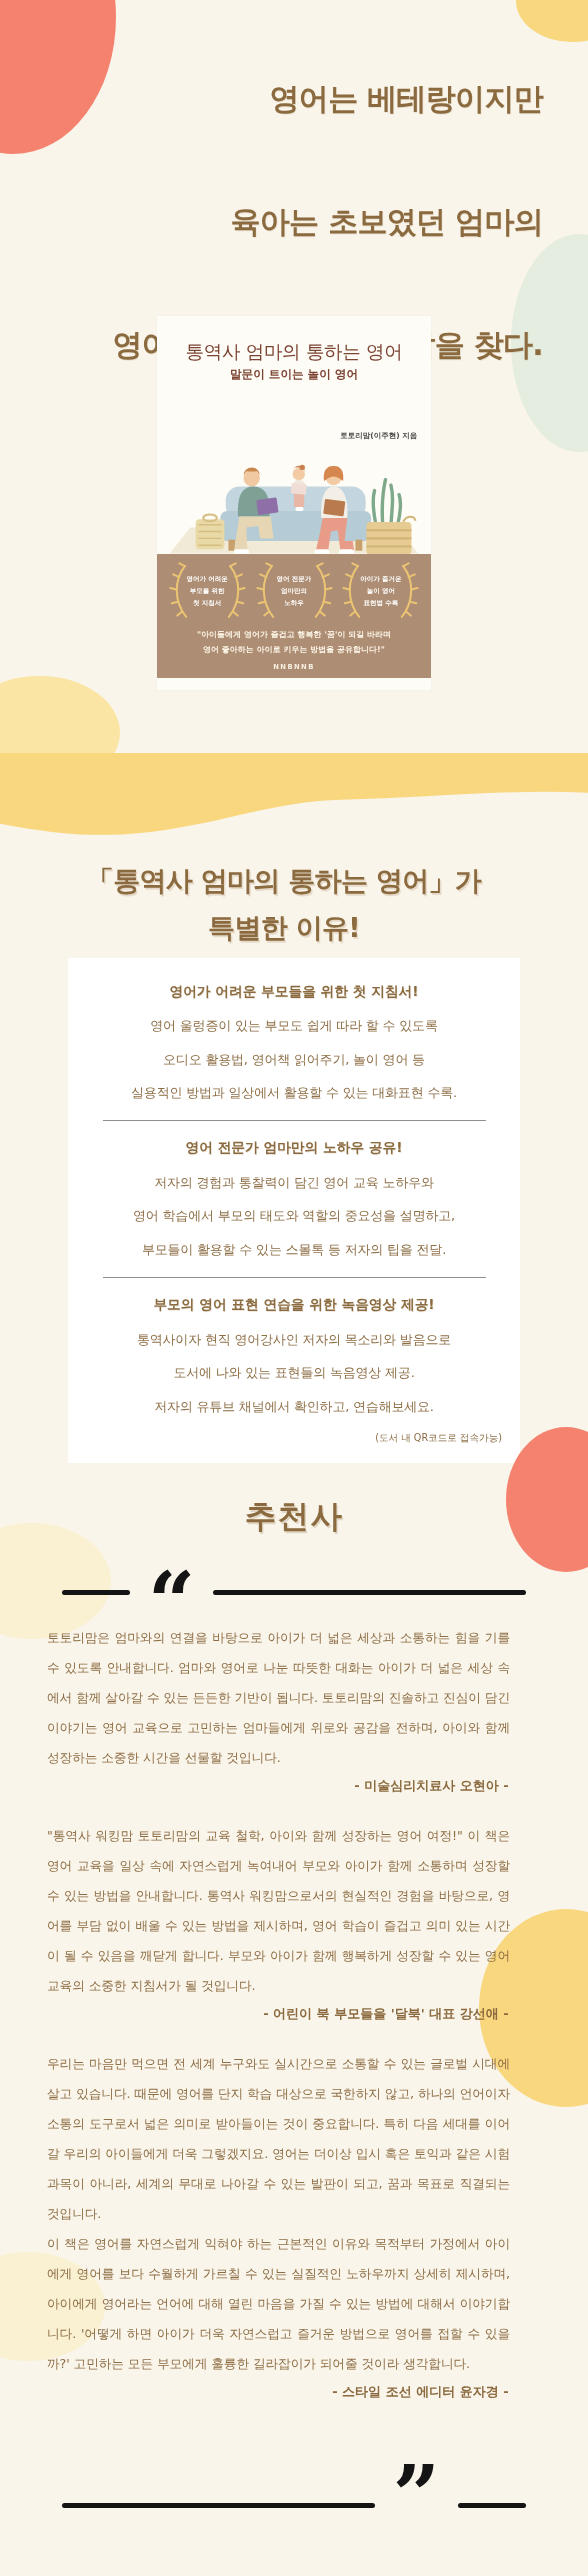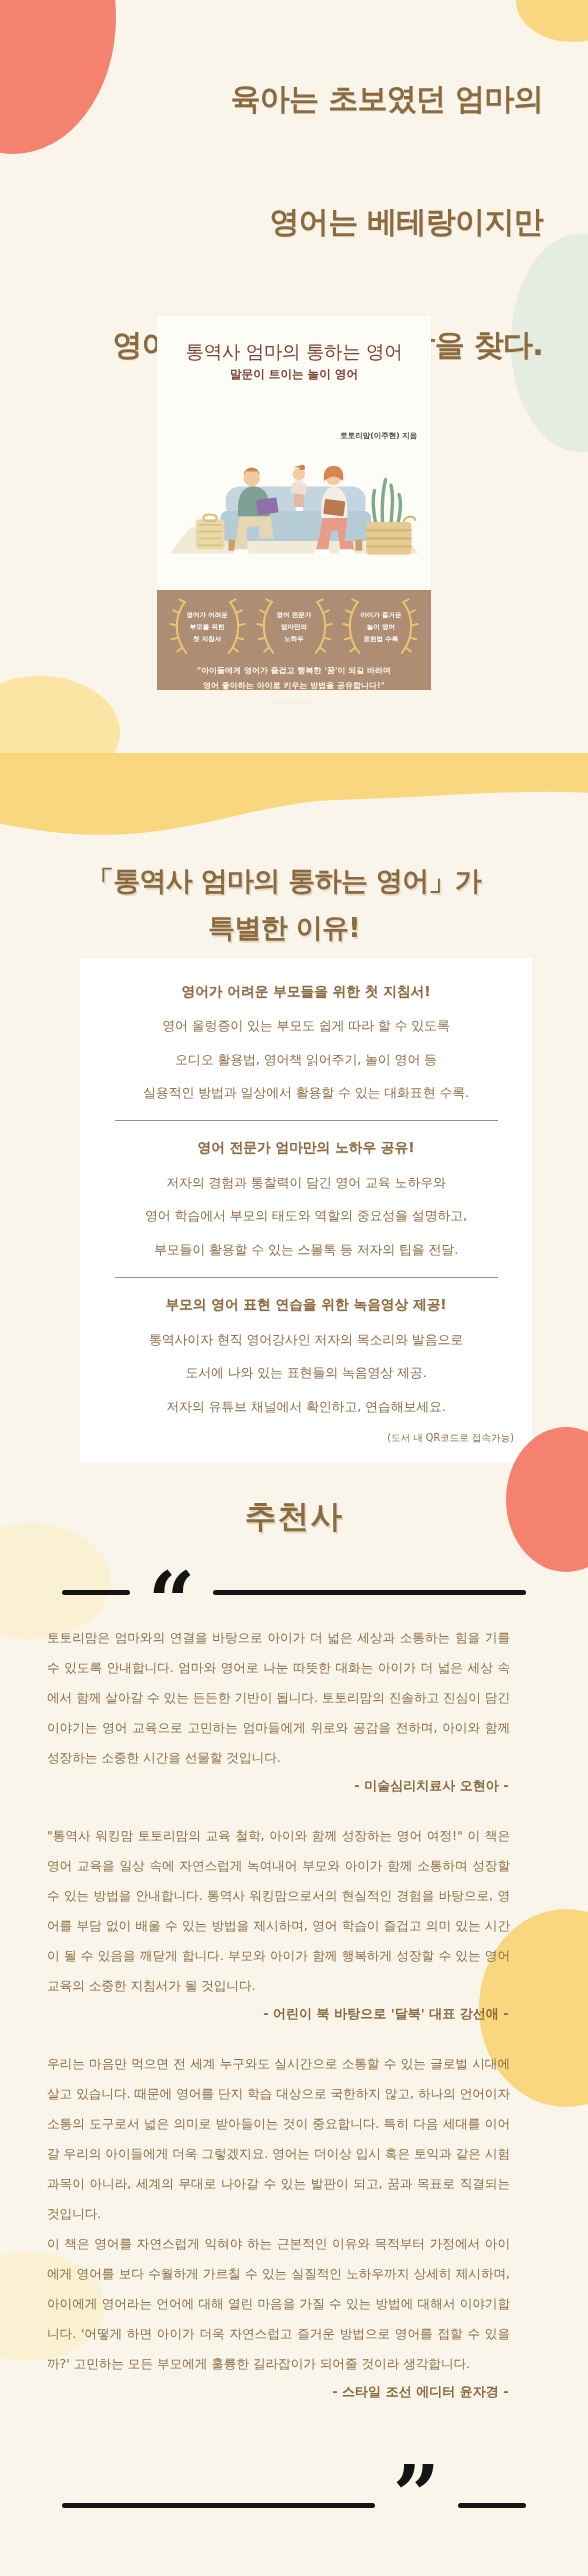--- a/index.html
+++ b/index.html
@@ -28,42 +28,42 @@
   .hero-line:last-child{margin-bottom:0;}
 
   
   .book{position:absolute; left:157px; top:316px; width:274px; height:374px;
         background:#FEFCF7; box-shadow:0 0 0 0.7px rgba(0,0,0,0.02);}
   .book-title{margin-top:23px; text-align:center; font-size:18.5px; font-weight:normal;
               color:#7C4433; letter-spacing:-0.3px;}
   .book-subtitle{margin-top:3px; text-align:center; font-size:11.6px; font-weight:bold; color:#7C4433;}
   .book-author{position:absolute; top:115px; right:13.7px; font-size:7.5px; color:#4a4a4a; font-weight:bold;}
   .book-illustration{position:absolute; left:0; top:135px; width:274px; height:114px;}
-  .book-band{position:absolute; left:0; bottom:0; width:274px; height:100px; background:#AD8D73;}
+  .book-band{position:absolute; left:0; bottom:12px; width:274px; height:124px; background:#AD8D73;}
   .badges{display:flex; justify-content:space-between; padding:8.2px 9.6px 0 9.6px;}
   .badge{position:relative; width:81px; height:59px;}
   .badge svg{position:absolute; inset:0;}
   .badge-text{position:absolute; inset:11px 12.3px; display:flex; flex-direction:column;
               justify-content:center; text-align:center; color:#fff;
               font-size:6.5px; font-weight:bold; line-height:1.8; white-space:nowrap;}
   .band-quote{margin-top:5.5px; text-align:center; color:#FDF6E8; font-size:7.9px;
               font-weight:bold; line-height:1.9; letter-spacing:0.1px;}
   .band-logo{margin-top:6.2px; text-align:center; color:#F7EFE2; font-size:6.8px;
              letter-spacing:1.4px; font-weight:bold;}
 
   
   .wave-band{position:absolute; left:0; top:753px; width:588px; height:103px;}
 
   
   .section-title{position:absolute; top:857px; left:0; width:568px; text-align:center;
                  font-size:27px; font-weight:bold; color:#8A6A3E; line-height:47px;
                  letter-spacing:-0.7px; text-shadow:1.4px 2.1px 0 rgba(138,106,62,0.18);}
 
   
-  .feature-box{position:absolute; left:80px; top:958px; width:452px; background:#FFFFFF;
+  .feature-box{position:absolute; left:68px; top:958px; width:452px; background:#FFFFFF;
                padding:20.5px 0 18px 0; box-sizing:border-box;}
   .feature-block{text-align:center;}
   .feature-heading{font-size:13.7px; font-weight:bold; color:#8A6A3E; margin:4.1px 0 16.4px 0;
                    text-shadow:0.7px 0.7px 0 rgba(138,106,62,0.15);}
   .feature-line{font-size:13px; color:#8D6E45; margin:0 0 15.7px 0; letter-spacing:-0.2px;}
   .feature-divider{border:none; border-top:1.4px solid #8f8f8f; width:383px; margin:18px auto 18px auto;}
   .qr-note{text-align:right; font-size:9.6px; color:#8D6E45; margin:1.4px 18px 0 0; font-weight:normal;}
 
   
   .rec-title{position:absolute; top:1496px; left:0; width:588px; text-align:center;
@@ -91,22 +91,22 @@
 <body>
 
 <div class="page">
 
   <div class="blob blob-coral-top"></div>
   <div class="blob blob-yellow-corner"></div>
   <div class="blob blob-green-right"></div>
   <div class="blob blob-paleyellow-band"></div>
 
   <div class="hero">
+    <div class="hero-line">영어는 베테랑이지만</div>
     <div class="hero-line">육아는 초보였던 엄마의</div>
-    <div class="hero-line">영어는 베테랑이지만</div>
     <div class="hero-line">영어교육 고민에 대한 답을 찾다.</div>
   </div>
 
   <div class="book">
     <div class="book-title">통역사 엄마의 통하는 영어</div>
     <div class="book-subtitle">말문이 트이는 놀이 영어</div>
     <div class="book-author">토토리맘(이주현) 지음</div>
 
     <svg class="book-illustration" viewBox="0 0 400 167">
       <polygon points="18,150 382,150 352,112 48,112" fill="#F1EAD6"></polygon>
@@ -256,21 +256,21 @@
     <div class="deco-line long"></div>
   </div>
 
   <div class="recs">
     <div>
       <p class="rec-text">토토리맘은 엄마와의 연결을 바탕으로 아이가 더 넓은 세상과 소통하는 힘을 기를 수 있도록 안내합니다. 엄마와 영어로 나눈 따뜻한 대화는 아이가 더 넓은 세상 속에서 함께 살아갈 수 있는 든든한 기반이 됩니다. 토토리맘의 진솔하고 진심이 담긴 이야기는 영어 교육으로 고민하는 엄마들에게 위로와 공감을 전하며, 아이와 함께 성장하는 소중한 시간을 선물할 것입니다.</p>
       <div class="rec-author">- 미술심리치료사 오현아 -</div>
     </div>
     <div>
       <p class="rec-text">"통역사 워킹맘 토토리맘의 교육 철학, 아이와 함께 성장하는 영어 여정!" 이 책은 영어 교육을 일상 속에 자연스럽게 녹여내어 부모와 아이가 함께 소통하며 성장할 수 있는 방법을 안내합니다. 통역사 워킹맘으로서의 현실적인 경험을 바탕으로, 영어를 부담 없이 배울 수 있는 방법을 제시하며, 영어 학습이 즐겁고 의미 있는 시간이 될 수 있음을 깨닫게 합니다. 부모와 아이가 함께 행복하게 성장할 수 있는 영어교육의 소중한 지침서가 될 것입니다.</p>
-      <div class="rec-author">- 어린이 북 바탕으로 '달북' 대표 강선애 -</div>
+      <div class="rec-author">- 어린이 북 부모들을 '달북' 대표 강선애 -</div>
     </div>
     <div>
       <p class="rec-text">우리는 마음만 먹으면 전 세계 누구와도 실시간으로 소통할 수 있는 글로벌 시대에 살고 있습니다. 때문에 영어를 단지 학습 대상으로 국한하지 않고, 하나의 언어이자 소통의 도구로서 넓은 의미로 받아들이는 것이 중요합니다. 특히 다음 세대를 이어갈 우리의 아이들에게 더욱 그렇겠지요. 영어는 더이상 입시 혹은 토익과 같은 시험 과목이 아니라, 세계의 무대로 나아갈 수 있는 발판이 되고, 꿈과 목표로 직결되는 것입니다.</p>
       <p class="rec-text">이 책은 영어를 자연스럽게 익혀야 하는 근본적인 이유와 목적부터 가정에서 아이에게 영어를 보다 수월하게 가르칠 수 있는 실질적인 노하우까지 상세히 제시하며, 아이에게 영어라는 언어에 대해 열린 마음을 가질 수 있는 방법에 대해서 이야기합니다. '어떻게 하면 아이가 더욱 자연스럽고 즐거운 방법으로 영어를 접할 수 있을까?' 고민하는 모든 부모에게 훌륭한 길라잡이가 되어줄 것이라 생각합니다.</p>
       <div class="rec-author">- 스타일 조선 에디터 윤자경 -</div>
     </div>
   </div>
 
   <div class="deco deco-close">
     <div class="deco-line long"></div>

